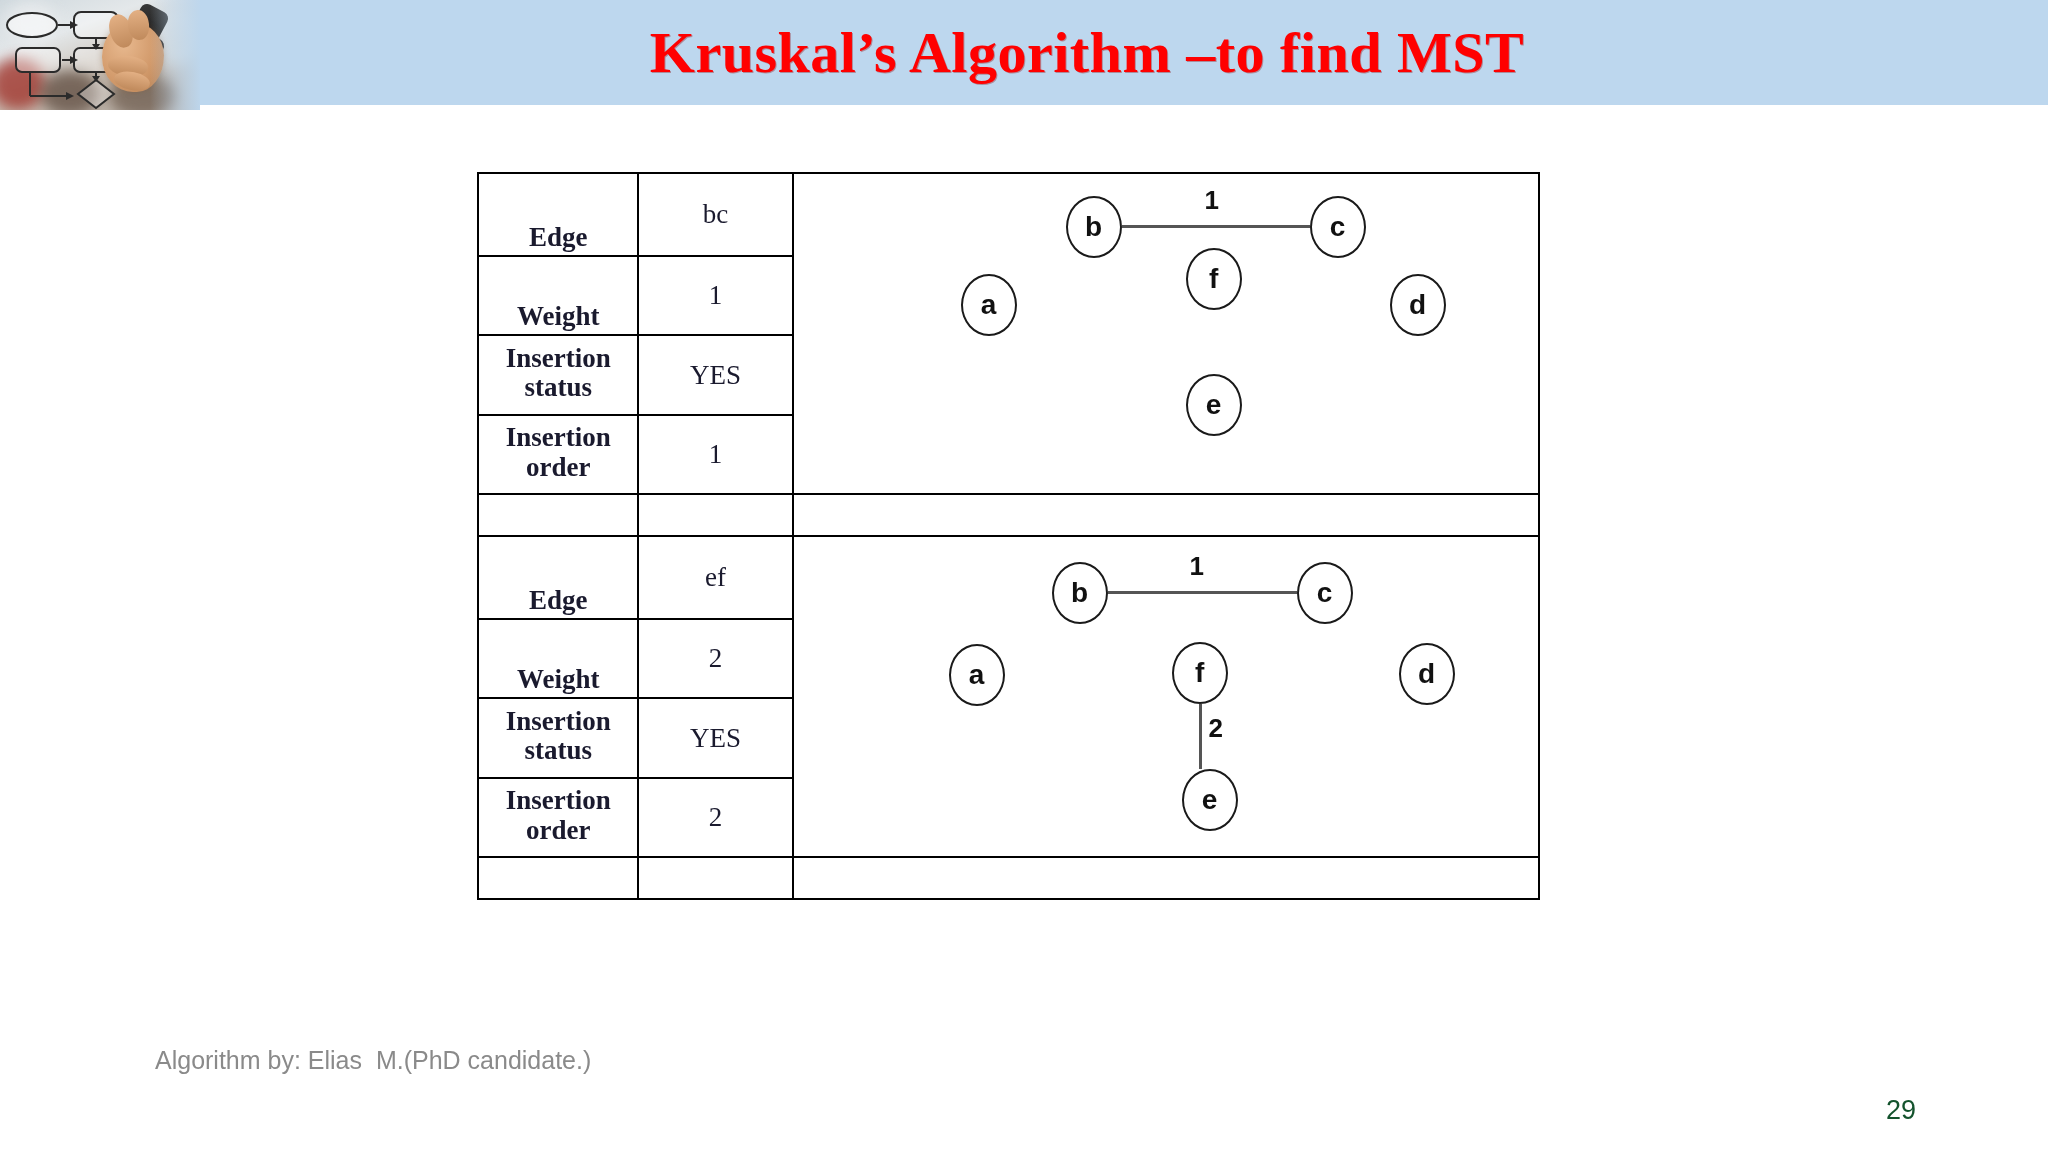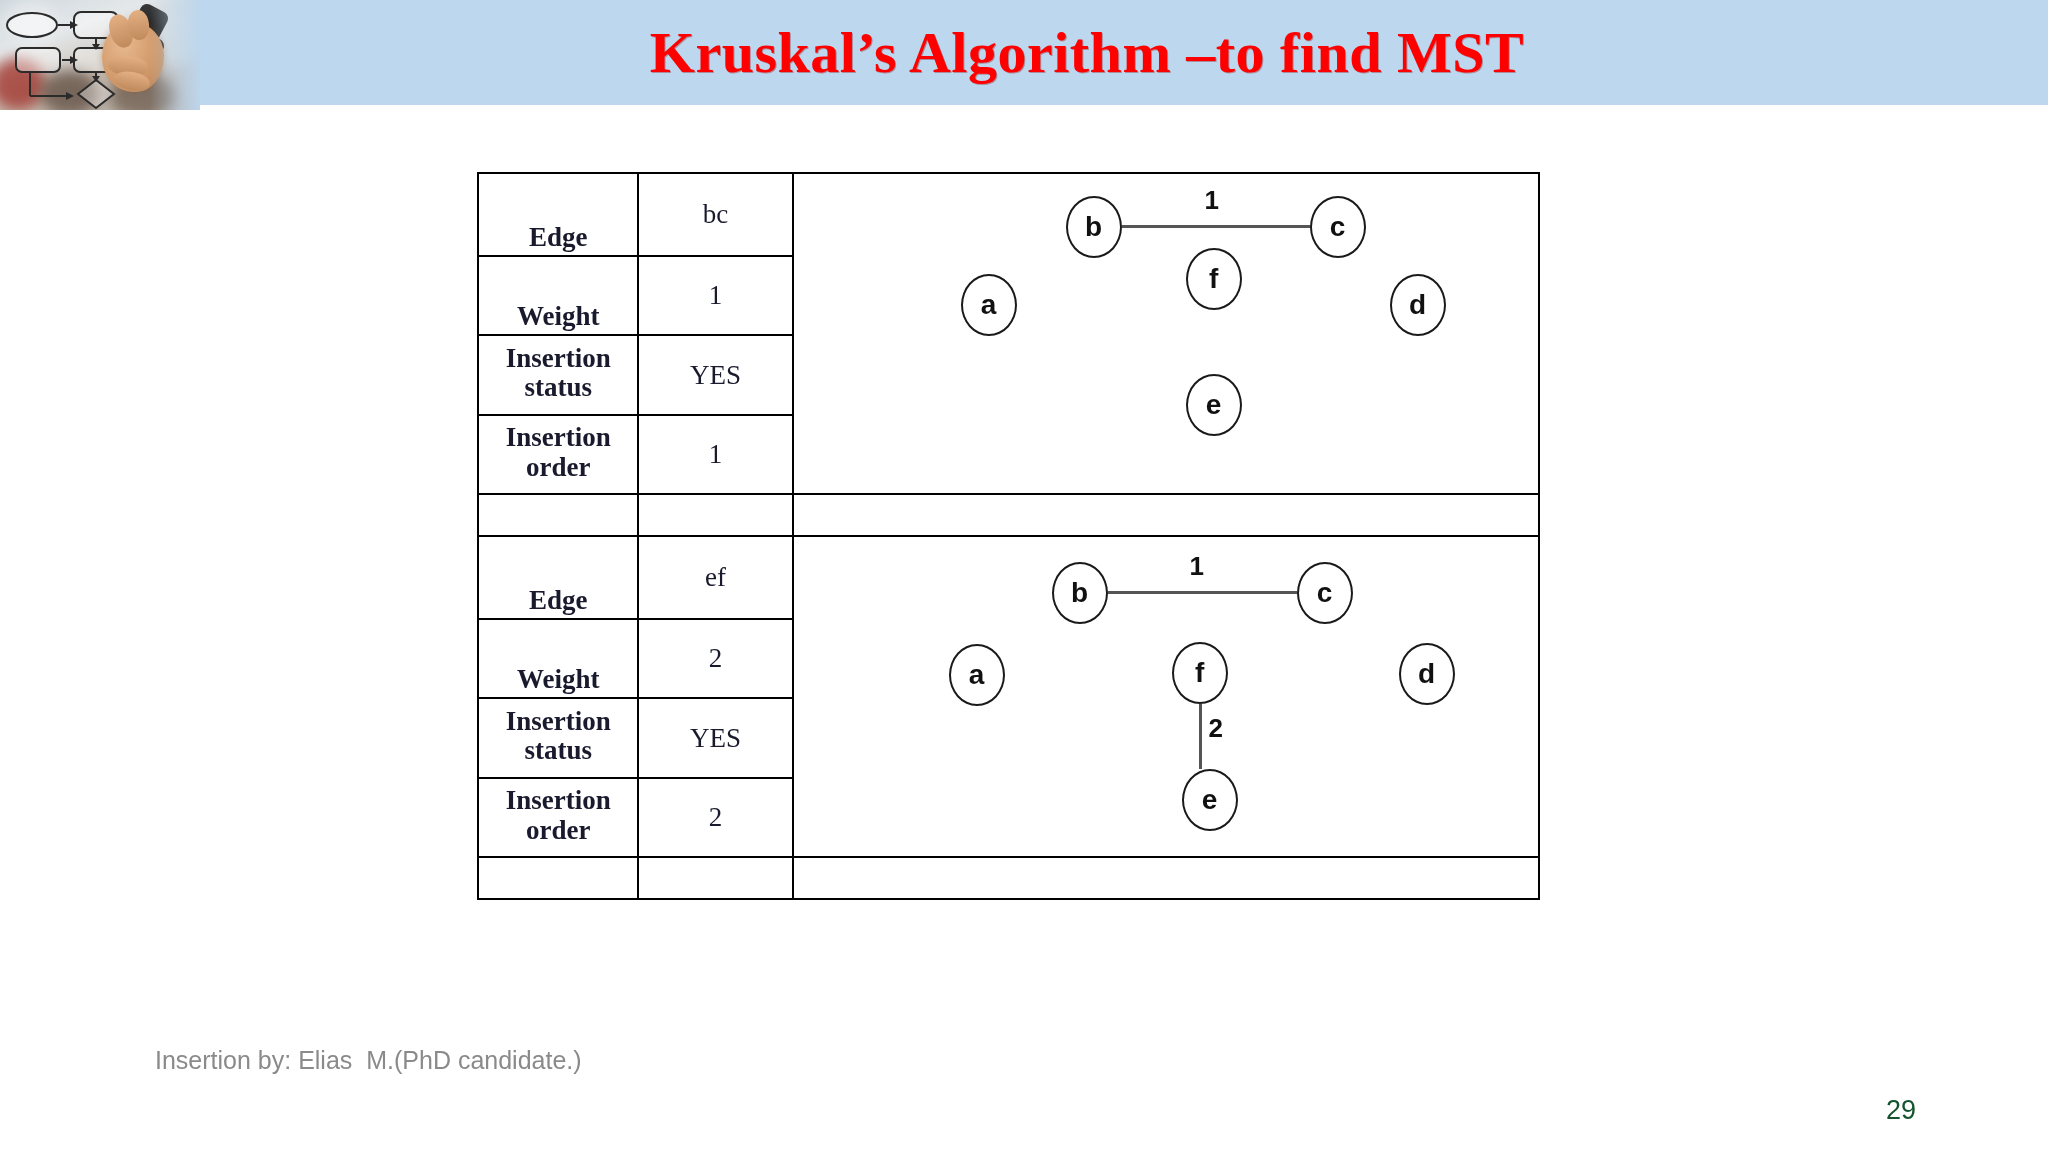--- a/index.html
+++ b/index.html
@@ -372,14 +372,14 @@
 
     <tr class="row-spacer2">
       <td></td>
       <td></td>
       <td></td>
     </tr>
 
   </tbody>
 </table>
 
-<div id="footer-credit">Insertion by: Elias  M.(PhD candidate.)</div>
+<div id="footer-credit">Algorithm by: Elias  M.(PhD candidate.)</div>
 <div id="page-number">29</div>
 
 </body></html>

